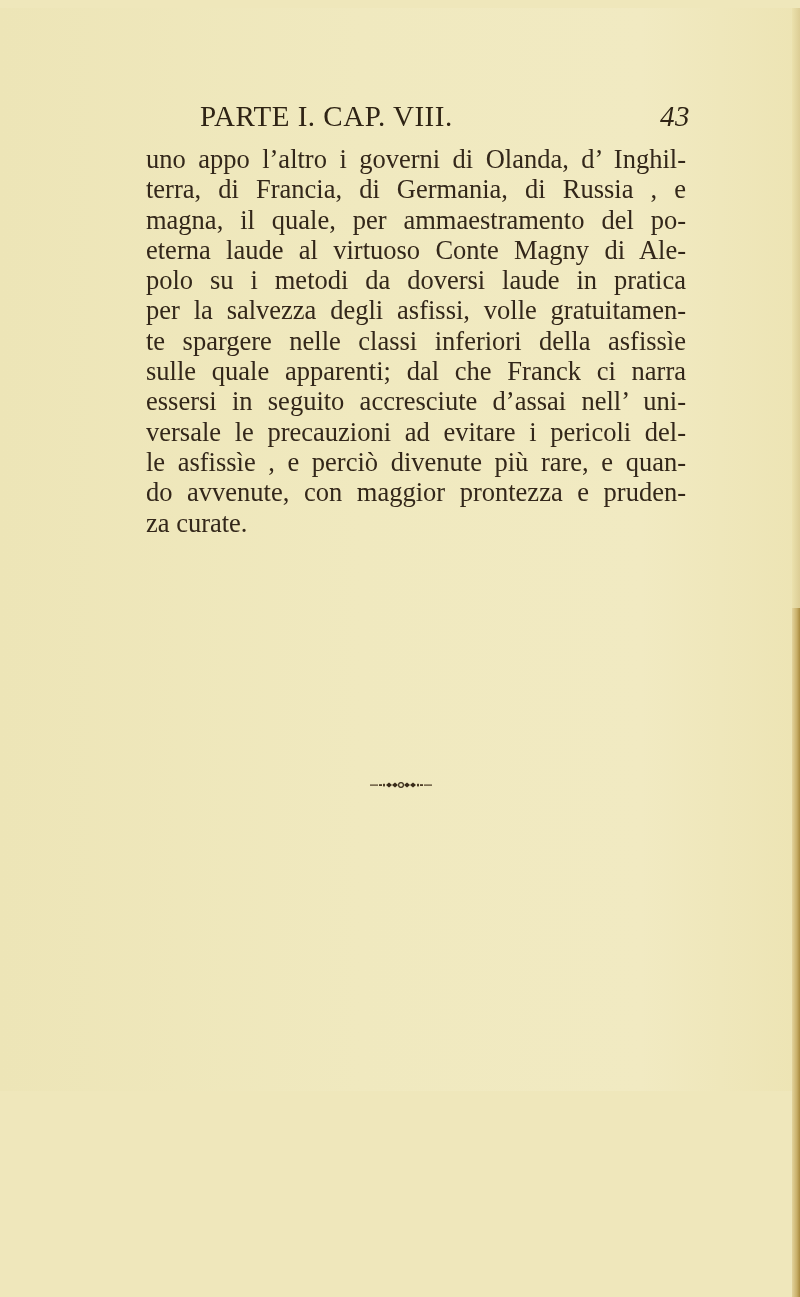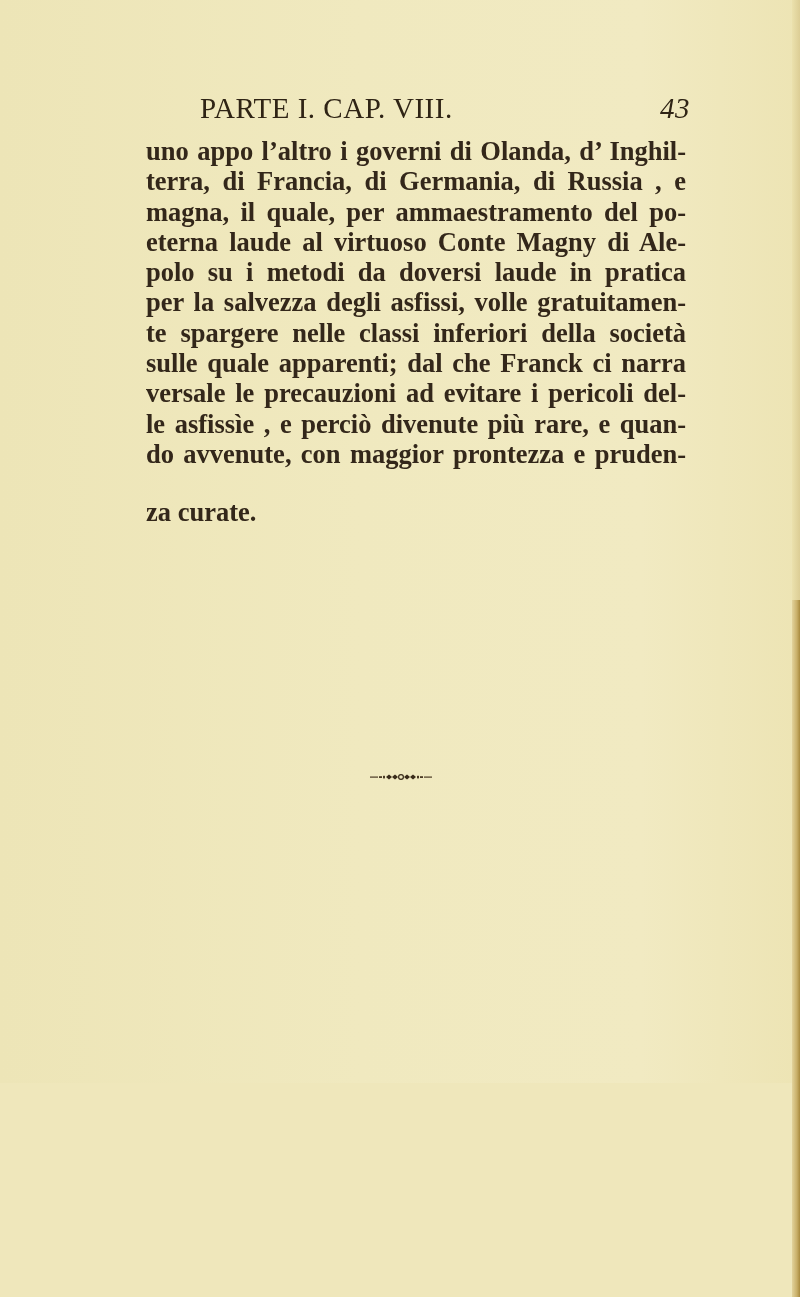--- a/index.html
+++ b/index.html
@@ -9,21 +9,21 @@
     body {
       width: 800px;
       height: 1297px;
       background: #efe7bb;
       position: relative;
       overflow: hidden;
     }
     .page {
       position: absolute;
       left: 0;
-      top: 0;
+      top: 8px;
       width: 800px;
       height: 1083px;
       background: linear-gradient(90deg, #ede5b7 0%, #f0e9bf 45%, #f1eac2 80%, #ede4b4 100%);
     }
     .page-edge {
       position: absolute;
       right: 0;
       top: 0;
       width: 8px;
       height: 1297px;
@@ -70,25 +70,23 @@
       color: #33271a;
       font-size: 26.5px;
       line-height: 30.3px;
     }
     .line {
       display: block;
       white-space: nowrap;
       text-align: justify;
       text-align-last: justify;
       height: 30.3px;
-      font-weight: bold;
     }
     .line.last {
       text-align-last: left;
-      margin-top: 28px;
     }
     .ornament {
       position: absolute;
       left: 370px;
       top: 774px;
       width: 62px;
       height: 6px;
       font-family: "DejaVu Sans", sans-serif;
     }
     .ornament svg {
@@ -107,22 +105,23 @@
     <span class="page-number">43</span>
   </div>
 
   <div class="body-text">
     <span class="line">uno appo l’altro i governi di Olanda, d’ Inghil-</span>
     <span class="line">terra, di Francia, di Germania, di Russia , e</span>
     <span class="line">magna, il quale, per ammaestramento del po-</span>
     <span class="line">eterna laude al virtuoso Conte Magny di Ale-</span>
     <span class="line">polo su i metodi da doversi laude in pratica</span>
     <span class="line">per la salvezza degli asfissi, volle gratuitamen-</span>
-    <span class="line">te spargere nelle classi inferiori della società</span>
+    <span class="line">te spargere nelle classi inferiori della asfissìe</span>
     <span class="line">sulle quale apparenti; dal che Franck ci narra</span>
+    <span class="line">essersi in seguito accresciute d’assai nell’ uni-</span>
     <span class="line">versale le precauzioni ad evitare i pericoli del-</span>
     <span class="line">le asfissìe , e perciò divenute più rare, e quan-</span>
     <span class="line">do avvenute, con maggior prontezza e pruden-</span>
     <span class="line last">za curate.</span>
   </div>
 
   <div class="ornament">
     <svg width="62" height="6" viewBox="0 0 62 6" xmlns="http://www.w3.org/2000/svg">
       <rect x="0" y="2.5" width="8" height="1.2" fill="#4a3a24"></rect>
       <rect x="9" y="2.2" width="3" height="1.8" fill="#4a3a24"></rect>

